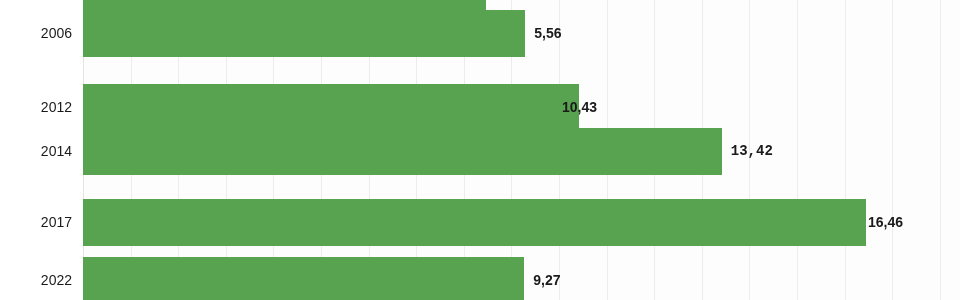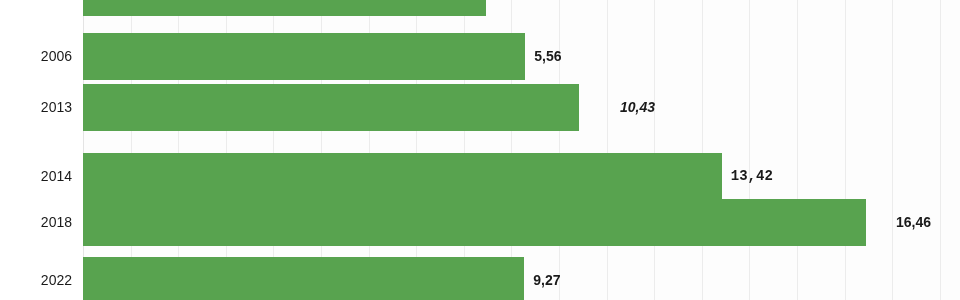--- a/index.html
+++ b/index.html
@@ -108,39 +108,39 @@
       <div class="gridline" style="left: 892.2px;"></div>
       <div class="gridline" style="left: 939.8px;"></div>
     </div>
   <div id="axis-baseline"></div>
   <div id="rows-layer">
       <div class="bar-row" style="top: -31px;">
         <div class="bar-label">2002</div>
         <div class="bar-rect" style="width: 403.172px;"></div>
         <div class="bar-value" style="left: 495.172px;">8,47</div>
       </div>
-      <div class="bar-row" style="top: 33px;">
+      <div class="bar-row" style="top: 10px;">
         <div class="bar-label">2006</div>
         <div class="bar-rect" style="width: 442.204px;"></div>
         <div class="bar-value" style="left: 534.204px;">5,56</div>
       </div>
       <div class="bar-row" style="top: 84px;">
-        <div class="bar-label">2013</div>
+        <div class="bar-label">2012</div>
         <div class="bar-rect" style="width: 496.468px;"></div>
-        <div class="bar-value" style="left: 620px; font-style: italic;">10,43</div>
+        <div class="bar-value" style="left: 562px;">10,43</div>
       </div>
-      <div class="bar-row" style="top: 153px;">
+      <div class="bar-row" style="top: 128px;">
         <div class="bar-label">2014</div>
         <div class="bar-rect" style="width: 638.792px;"></div>
         <div class="bar-value" style="left: 730.792px; font-family: Liberation Mono, monospace;">13,42</div>
       </div>
       <div class="bar-row" style="top: 199px;">
-        <div class="bar-label">2018</div>
+        <div class="bar-label">2017</div>
         <div class="bar-rect" style="width: 783.496px;"></div>
-        <div class="bar-value" style="left: 896px;">16,46</div>
+        <div class="bar-value" style="left: 868px;">16,46</div>
       </div>
       <div class="bar-row" style="top: 256.5px;">
         <div class="bar-label">2022</div>
         <div class="bar-rect" style="width: 441.252px;"></div>
         <div class="bar-value" style="left: 533.252px;">9,27</div>
       </div>
     </div>
 
 </div>
 

